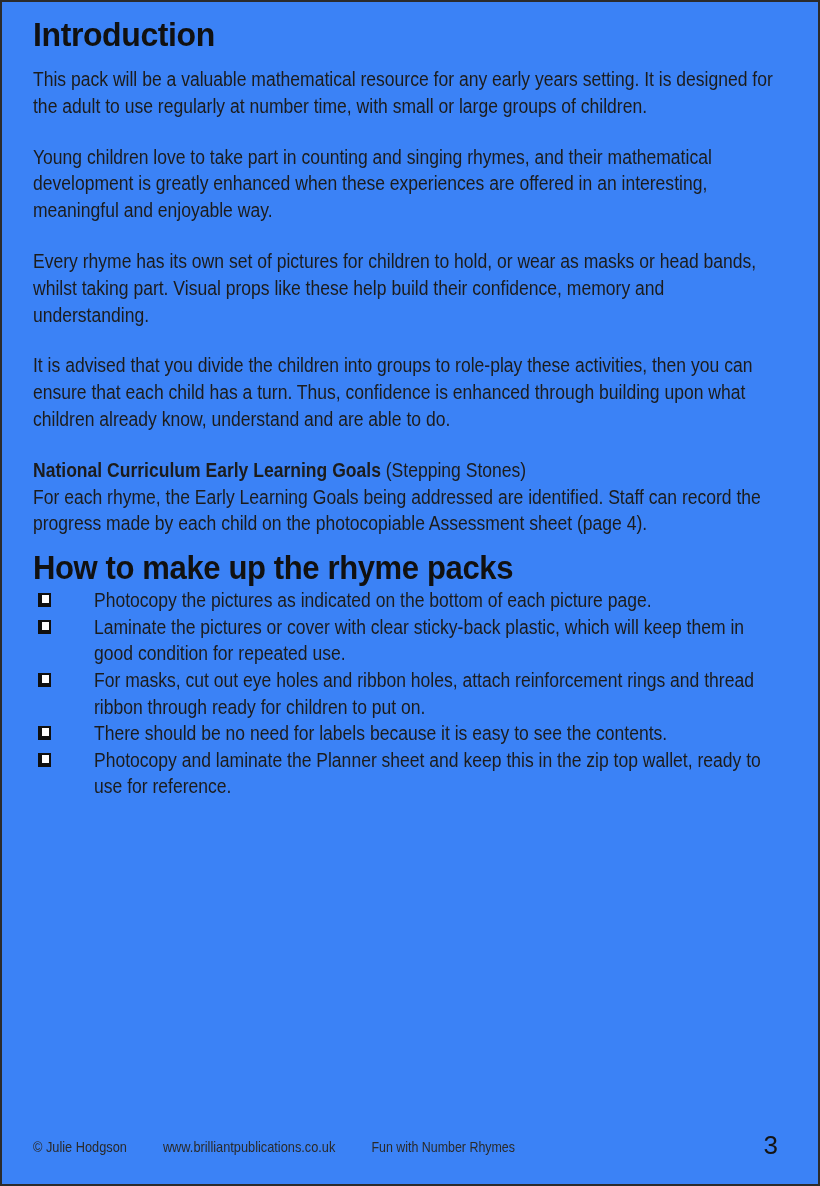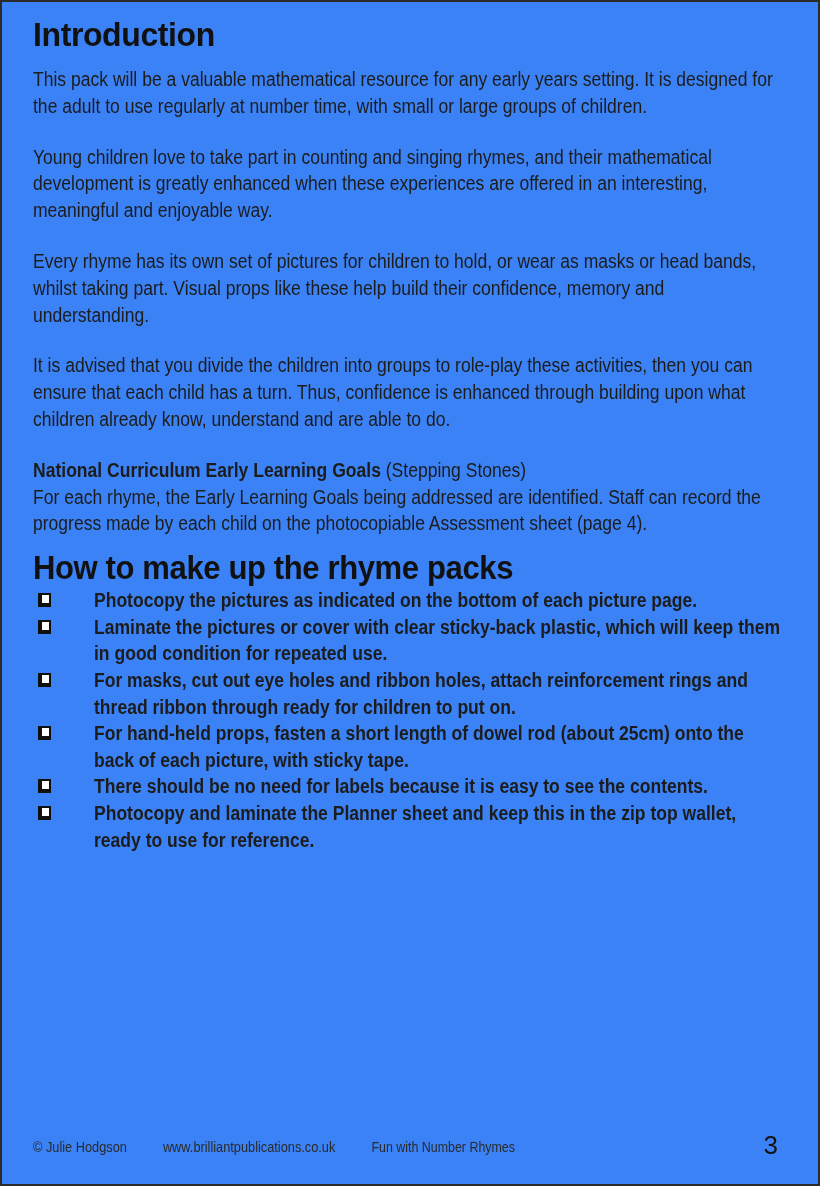--- a/index.html
+++ b/index.html
@@ -73,21 +73,20 @@
     margin: 0;
     padding: 0;
   }
   .list-item {
     position: relative;
     padding-left: 61px;
     font-size: 19.6px;
     line-height: 26.6px;
     color: #1c1c1c;
     margin: 0;
-    font-weight: bold;
   }
   .li-text {
     display: block;
     transform: scaleX(0.895);
     transform-origin: left top;
     width: 770px;
   }
   .bullet {
     position: absolute;
     left: 5px;
@@ -179,24 +178,20 @@
       <li class="list-item">
         <span class="bullet"></span>
         <span class="li-text">Laminate the pictures or cover with clear sticky-back plastic, which will keep them in good condition for repeated use.</span>
       </li>
       <li class="list-item">
         <span class="bullet"></span>
         <span class="li-text">For masks, cut out eye holes and ribbon holes, attach reinforcement rings and thread ribbon through ready for children to put on.</span>
       </li>
       <li class="list-item">
         <span class="bullet"></span>
-        <span class="li-text">For hand-held props, fasten a short length of dowel rod (about 25cm) onto the back of each picture, with sticky tape.</span>
-      </li>
-      <li class="list-item">
-        <span class="bullet"></span>
         <span class="li-text">There should be no need for labels because it is easy to see the contents.</span>
       </li>
       <li class="list-item">
         <span class="bullet"></span>
         <span class="li-text">Photocopy and laminate the Planner sheet and keep this in the zip top wallet, ready to use for reference.</span>
       </li>
     </ul>
 
   </div>
 

